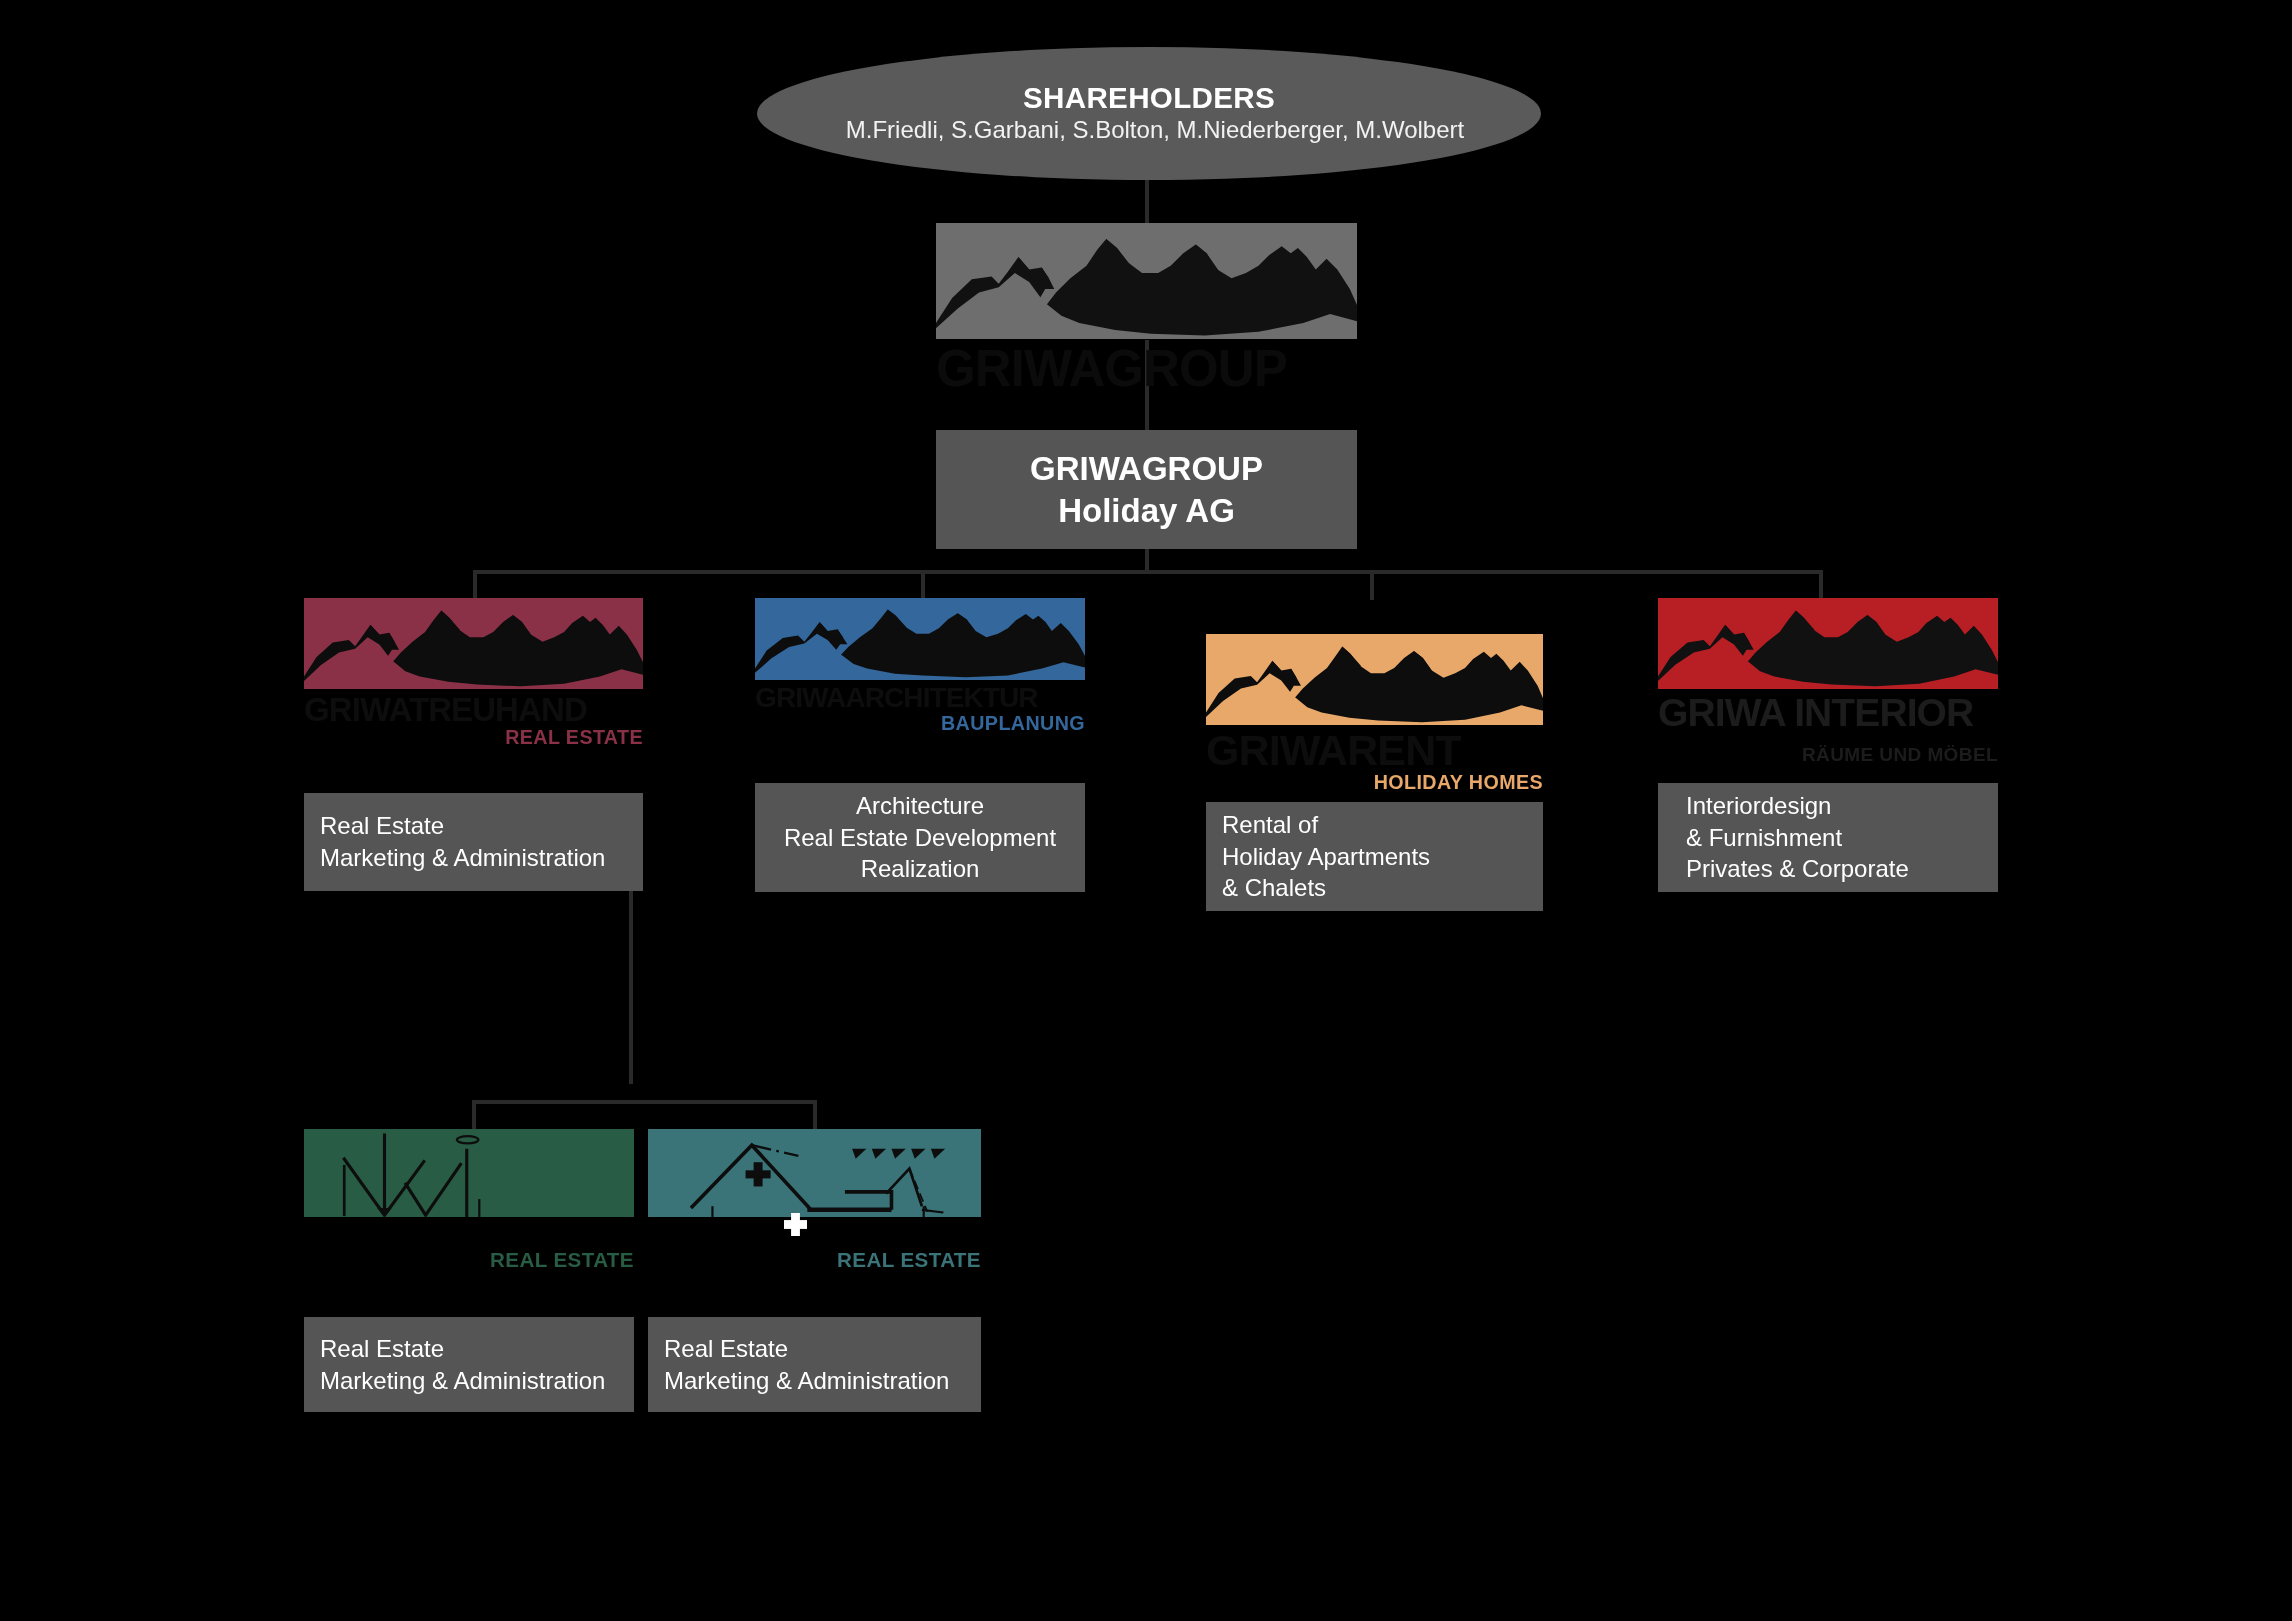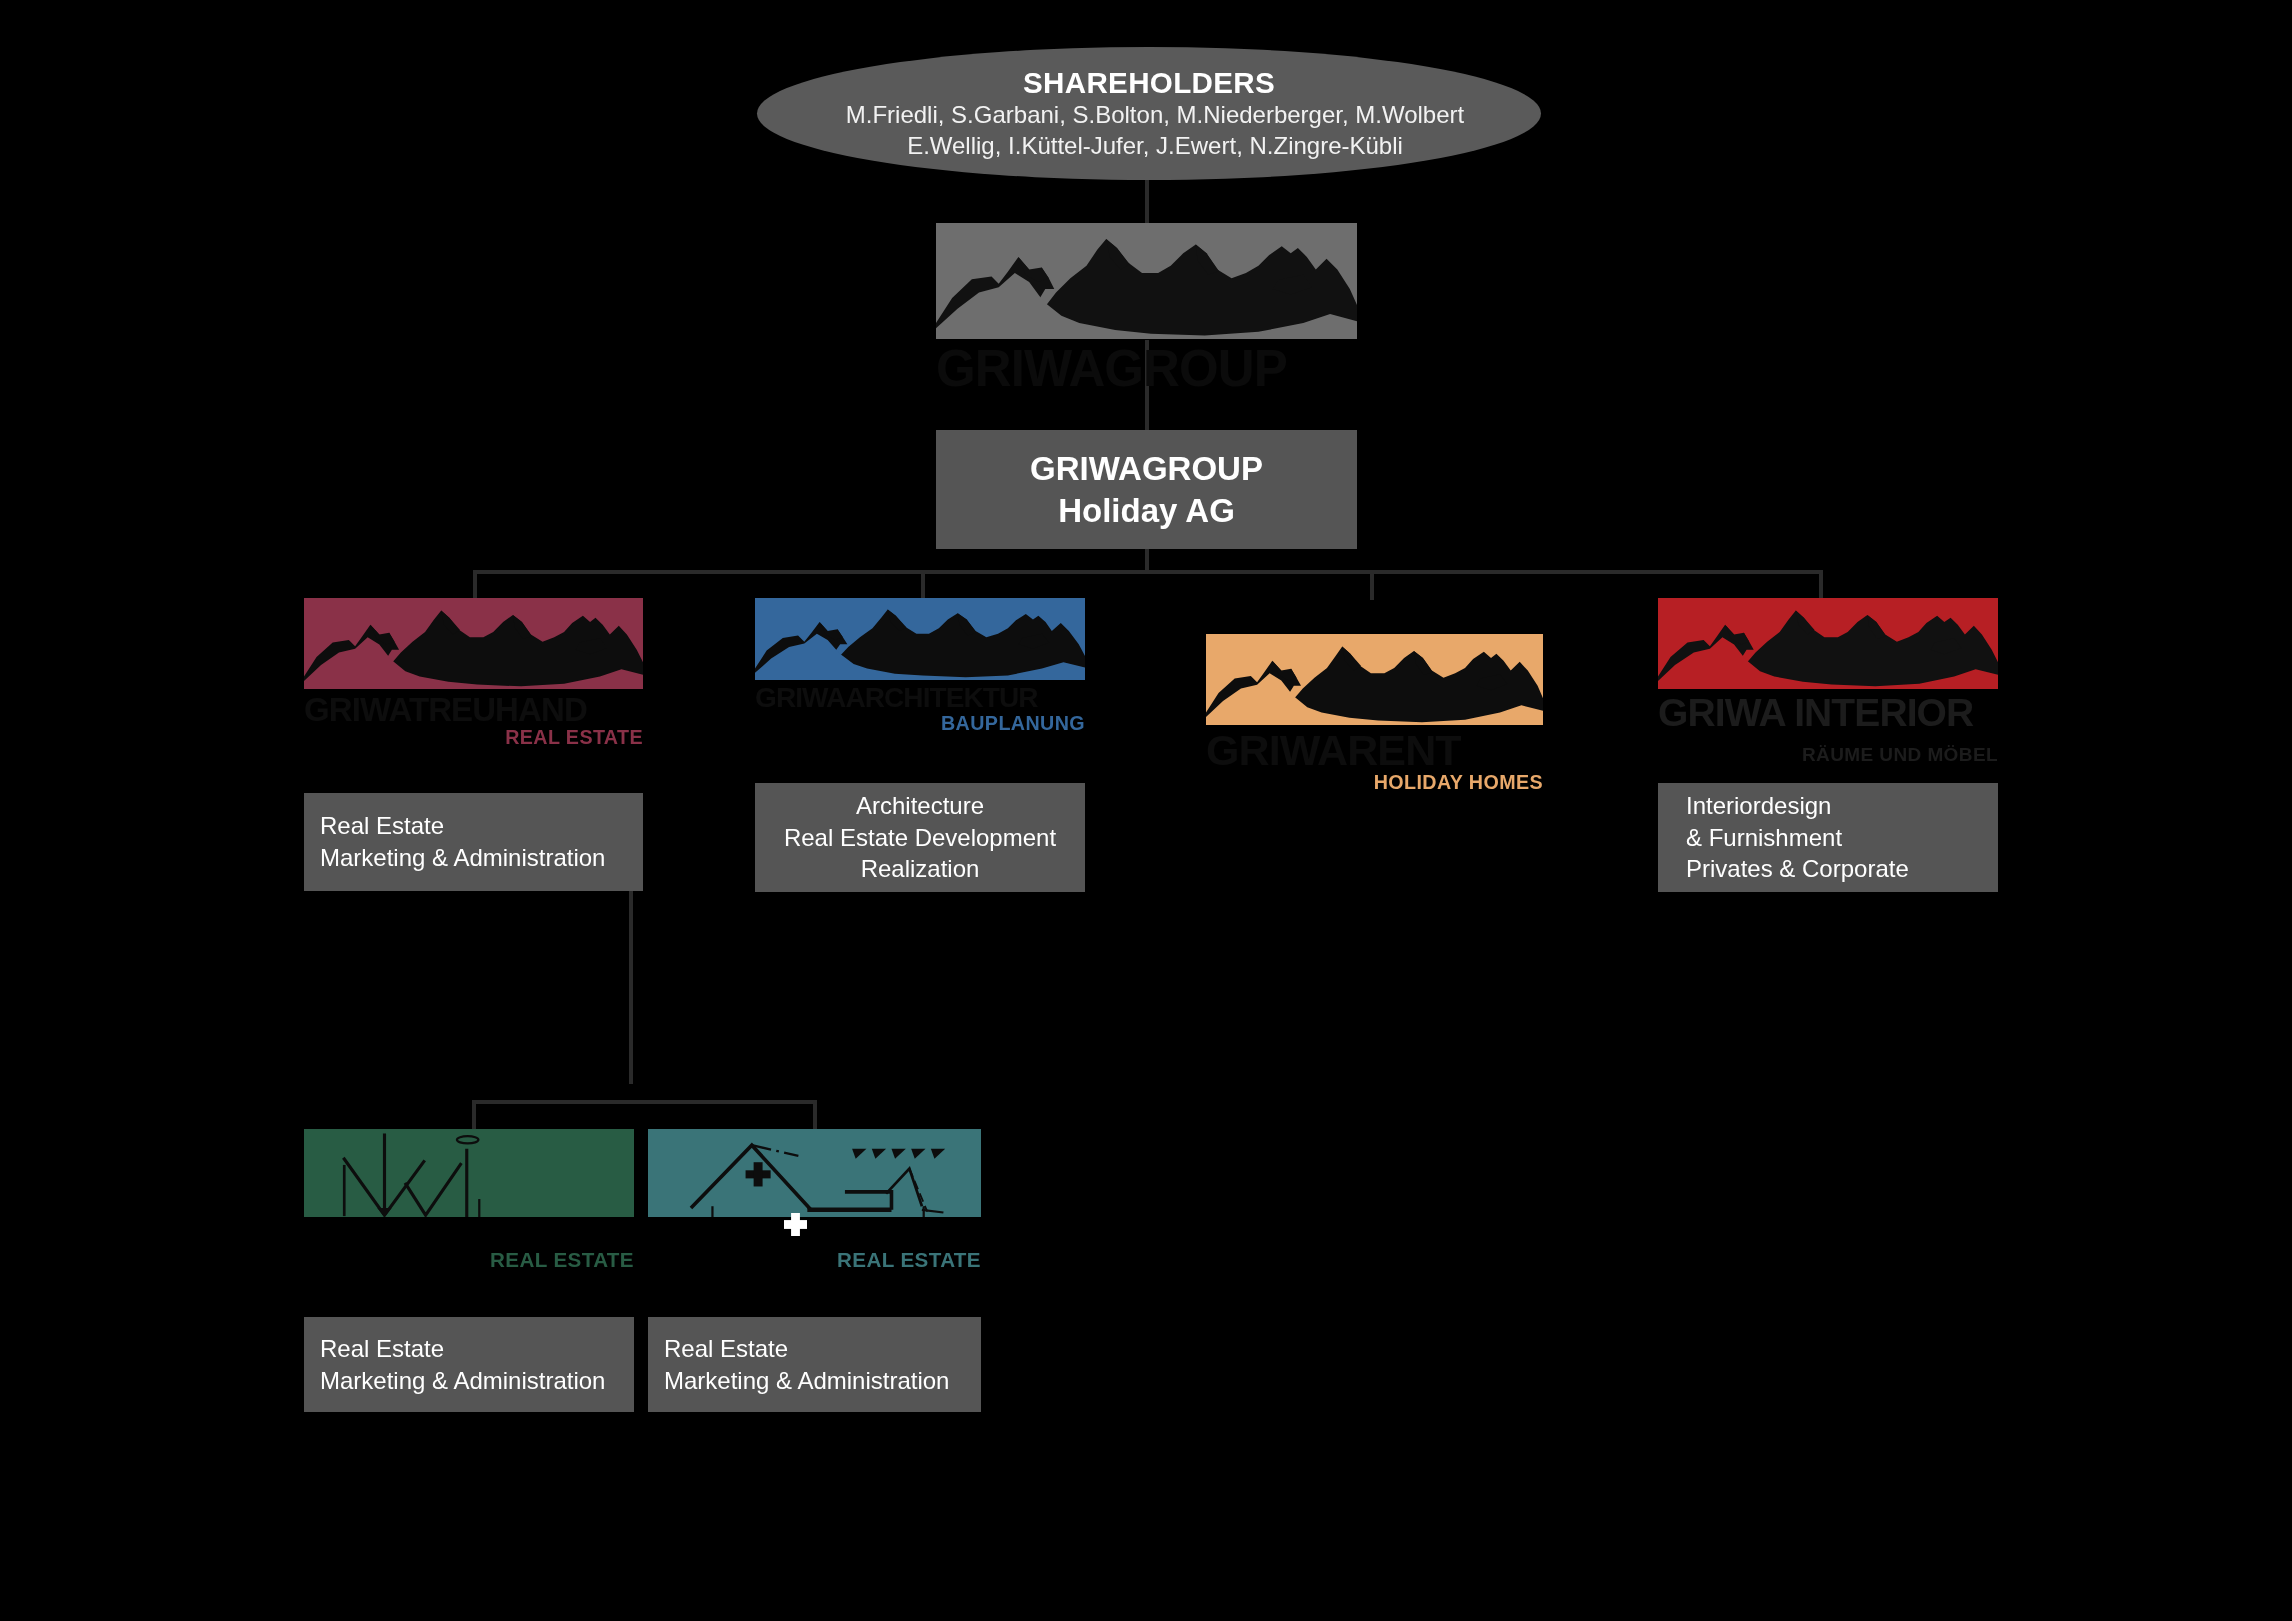--- a/index.html
+++ b/index.html
@@ -89,21 +89,20 @@
   <div class="ln v" style="left:1819px; top:570px; height:30px;"></div>
 
   <div class="ln v" style="left:629px; top:891px; height:193px;"></div>
   <div class="ln h" style="left:472px; top:1100px; width:345px;"></div>
   <div class="ln v" style="left:472px; top:1100px; height:30px;"></div>
   <div class="ln v" style="left:813px; top:1100px; height:30px;"></div>
 
   <div class="ellipse" style="left:757px; top:47px; width:784px; height:133px;">
     <div class="sh-title">SHAREHOLDERS</div>
     <div class="sh-line">M.Friedli, S.Garbani, S.Bolton, M.Niederberger, M.Wolbert</div>
-    <div class="sh-line">E.Wellig, I.Küttel-Jufer, J.Ewert, N.Zingre-Kübli</div>
   </div>
 
   <div class="logo-card" style="left:936px; top:223px; width:421px;">
     <div class="logo-band" style="height:116px; background:#6e6e6e;">
       <svg viewBox="0 0 470 130" preserveAspectRatio="none">
         <path d="M0 130 L0 112 L18 84 L40 63 L62 60 L70 68 L80 55 L92 38 L104 52 L112 62 L118 50 L126 62 L132 74 L122 74 L116 84 L104 96 L96 86 L90 96 L104 108 L120 96 L134 78 L150 62 L168 48 L180 30 L190 18 L202 28 L214 44 L230 56 L248 56 L262 48 L276 34 L290 24 L302 34 L314 52 L330 62 L346 56 L360 48 L372 36 L386 26 L396 34 L404 28 L414 38 L424 52 L436 40 L448 52 L462 74 L470 92 L470 130 Z" fill="#111111"></path>
         <path d="M0 130 L0 118 L24 96 L48 78 L70 72 L88 56 L104 66 L120 88 L140 104 L160 112 L200 120 L240 124 L300 126 L360 122 L410 112 L440 102 L470 110 L470 130 Z" fill="#6e6e6e"></path>
         <path d="M92 38 L104 52 L118 50 L126 62 L114 66 L100 58 Z" fill="#111111"></path>
         <path d="M190 18 L202 28 L216 46 L206 52 L194 38 Z" fill="#111111"></path>
         <path d="M290 24 L302 34 L316 54 L304 58 L292 42 Z" fill="#111111"></path>
@@ -175,20 +174,25 @@
         <path d="M232 19 L242 27 L253 43 L243 46 L234 33 Z" fill="#0d0d0d"></path>
         <path d="M306 50 L328 45 L336 56 L318 63 L302 58 Z" fill="#0d0d0d"></path>
       </svg>
     </div>
     <div class="wordmark">
       <span class="wm-main" style="color:#0d0d0d; font-size:43px;">GRIWARENT</span>
       <span class="wm-sub" style="color:#e8a86a; font-size:19.7px; margin-top:1.8px;">HOLIDAY HOMES</span>
     </div>
   </div>
 
+  <div class="desc" style="left:1206px; top:802px; width:337px; height:109px;">
+    <span>Rental of</span>
+    <span>Holiday Apartments</span>
+    <span>&amp; Chalets</span>
+  </div>
 
   <div class="logo-card" style="left:1658px; top:598px; width:340px;">
     <div class="logo-band" style="height:91px; background:#b71f24;">
       <svg viewBox="0 0 380 102" preserveAspectRatio="none">
         <path d="M0 102 L0 88 L14 66 L33 50 L51 47 L58 54 L66 43 L75 30 L85 41 L91 49 L96 39 L102 49 L107 58 L99 58 L94 66 L85 75 L78 67 L73 75 L85 85 L97 75 L109 61 L122 49 L136 38 L146 24 L154 14 L163 22 L173 35 L186 44 L201 44 L212 38 L223 27 L234 19 L244 27 L254 41 L267 49 L280 44 L291 38 L300 28 L312 20 L320 27 L327 22 L335 30 L343 41 L353 31 L362 41 L373 58 L380 72 L380 102 Z" fill="#111111"></path>
         <path d="M0 102 L0 93 L19 75 L40 61 L58 57 L72 44 L85 52 L98 69 L114 82 L130 88 L162 94 L194 97 L243 99 L292 96 L331 88 L355 80 L380 86 L380 102 Z" fill="#b71f24"></path>
         <path d="M75 30 L85 41 L96 39 L102 49 L93 52 L82 46 Z" fill="#111111"></path>
         <path d="M154 14 L163 22 L175 36 L167 41 L157 30 Z" fill="#111111"></path>
         <path d="M234 19 L244 27 L255 43 L245 46 L236 33 Z" fill="#111111"></path>
         <path d="M309 50 L331 45 L339 56 L320 63 L305 58 Z" fill="#111111"></path>

